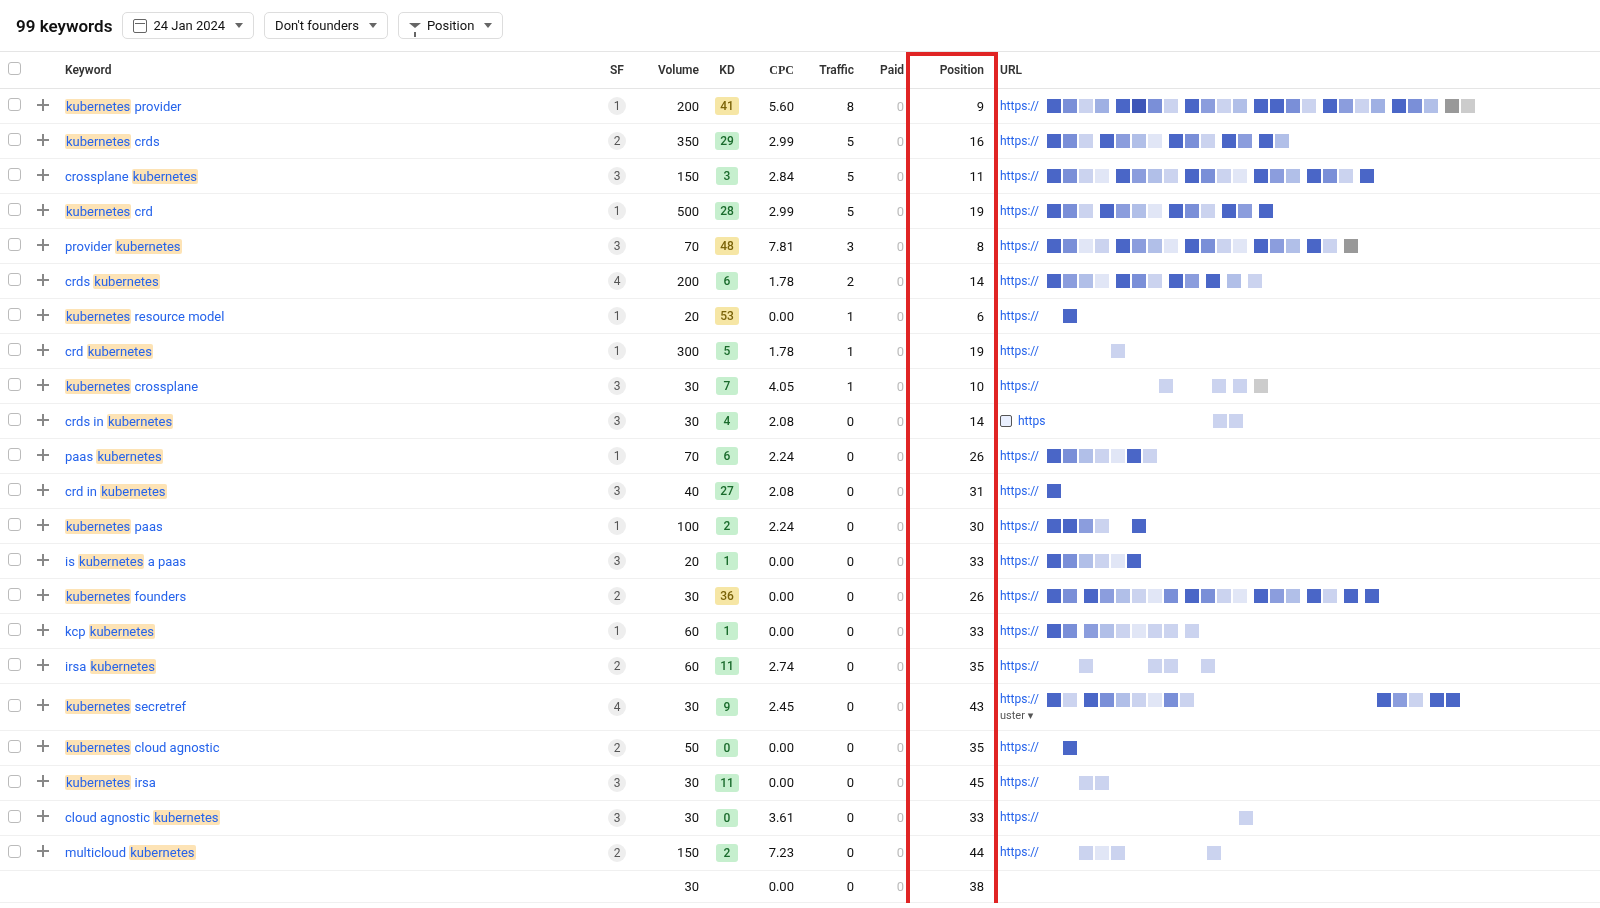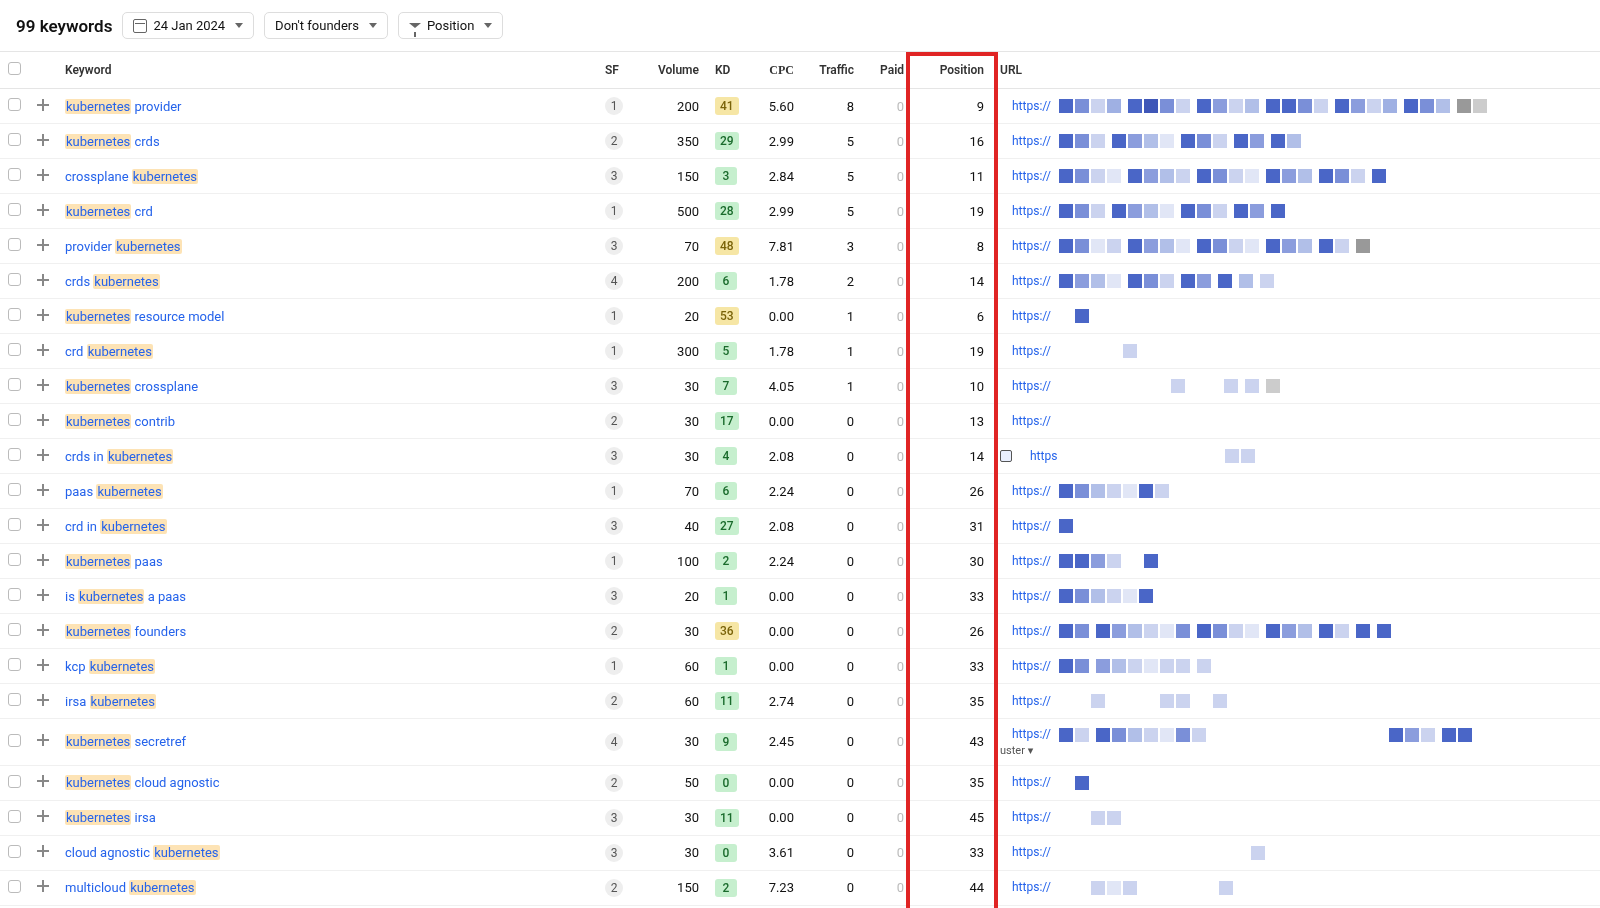--- a/index.html
+++ b/index.html
@@ -81,21 +81,21 @@
   border-bottom: 1px solid #e5e5e5;
   white-space: nowrap;
 }
 tbody td {
   padding: 8px 8px;
   border-bottom: 1px solid #f0f0f0;
   white-space: nowrap;
   vertical-align: middle;
 }
 th.num, td.num { text-align: right; }
-th.cnum, td.cnum { text-align: left; }
+th.cnum, td.cnum { text-align: center; }
 .checkbox {
   width: 13px; height: 13px;
   border: 1.5px solid #bbb;
   border-radius: 3px;
   display: inline-block;
 }
 .plus-icon {
   display: inline-block;
   width: 12px; height: 12px;
   position: relative;
@@ -152,21 +152,21 @@
   display: inline-flex;
   gap: 2px;
   vertical-align: middle;
   margin-left: 4px;
 }
 .url-blocks span {
   width: 14px;
   height: 14px;
   display: inline-block;
 }
-.url-prefix { margin-right: 4px; margin-left: 12px; }
+.url-prefix { margin-right: 4px; }
 .url-second { margin-top: 2px; color: #555; font-size: 11px; }
 .ext-icon {
   display:inline-block;
   width:12px; height:12px;
   border:1.5px solid #555;
   border-radius:2px;
   margin-right:3px;
   vertical-align:-2px;
   background:#eaf0ff;
 }
@@ -546,37 +546,20 @@
               <span style="background:#cbd3ef"></span>
             </span>&nbsp;<span class="url-blocks">
               <span style="background:#ccc"></span>
             </span>&nbsp;
       
     </td>
         </tr>
         <tr>
     <td class="col-check"><span class="checkbox"></span></td>
     <td class="col-plus"><span class="plus-icon"></span></td>
-    <td class="kw-cell"><a href="#"><span class="kw-hl">kubernetes</span> contrib</a></td>
-    <td class="cnum"><span class="sf-pill">2</span></td>
-    <td class="num">30</td>
-    <td class="cnum"><span class="kd-pill kd-green">17</span></td>
-    <td class="num">0.00</td>
-    <td class="num">0</td>
-    <td class="num paid-zero">0</td>
-    <td class="num">13</td>
-    <td class="url-cell">
-      
-      <span class="url-prefix">https://</span>
-      
-    </td>
-        </tr>
-        <tr>
-    <td class="col-check"><span class="checkbox"></span></td>
-    <td class="col-plus"><span class="plus-icon"></span></td>
     <td class="kw-cell"><a href="#">crds in <span class="kw-hl">kubernetes</span></a></td>
     <td class="cnum"><span class="sf-pill">3</span></td>
     <td class="num">30</td>
     <td class="cnum"><span class="kd-pill kd-green">4</span></td>
     <td class="num">2.08</td>
     <td class="num">0</td>
     <td class="num paid-zero">0</td>
     <td class="num">14</td>
     <td class="url-cell">
       <span class="ext-icon"></span>

